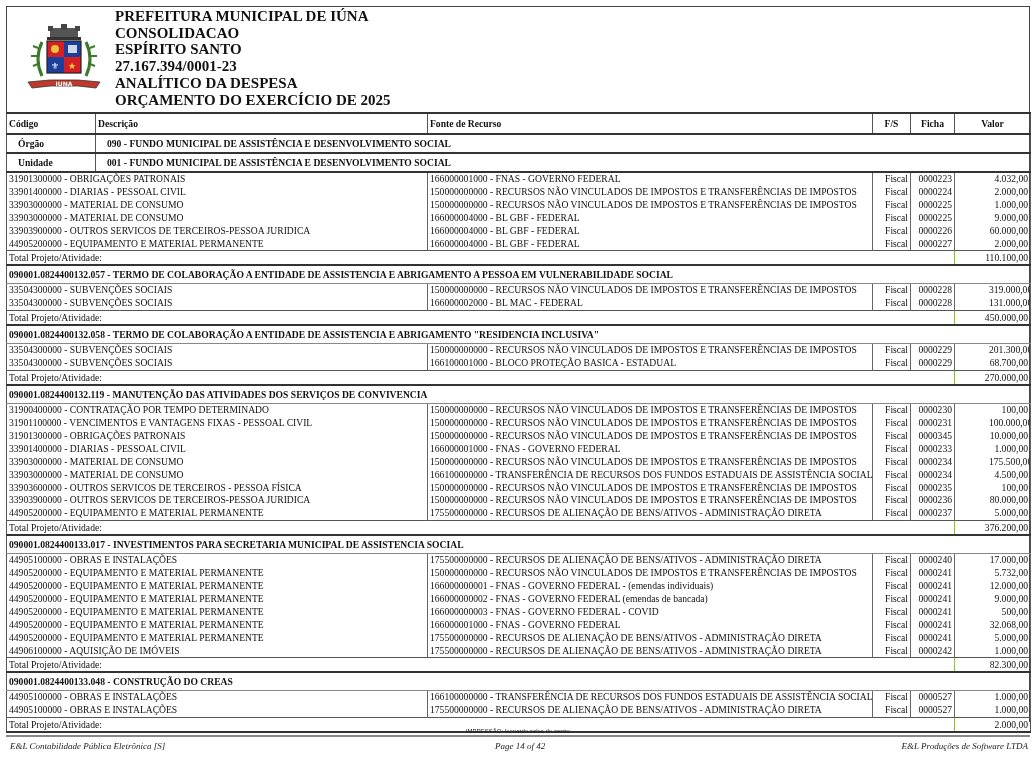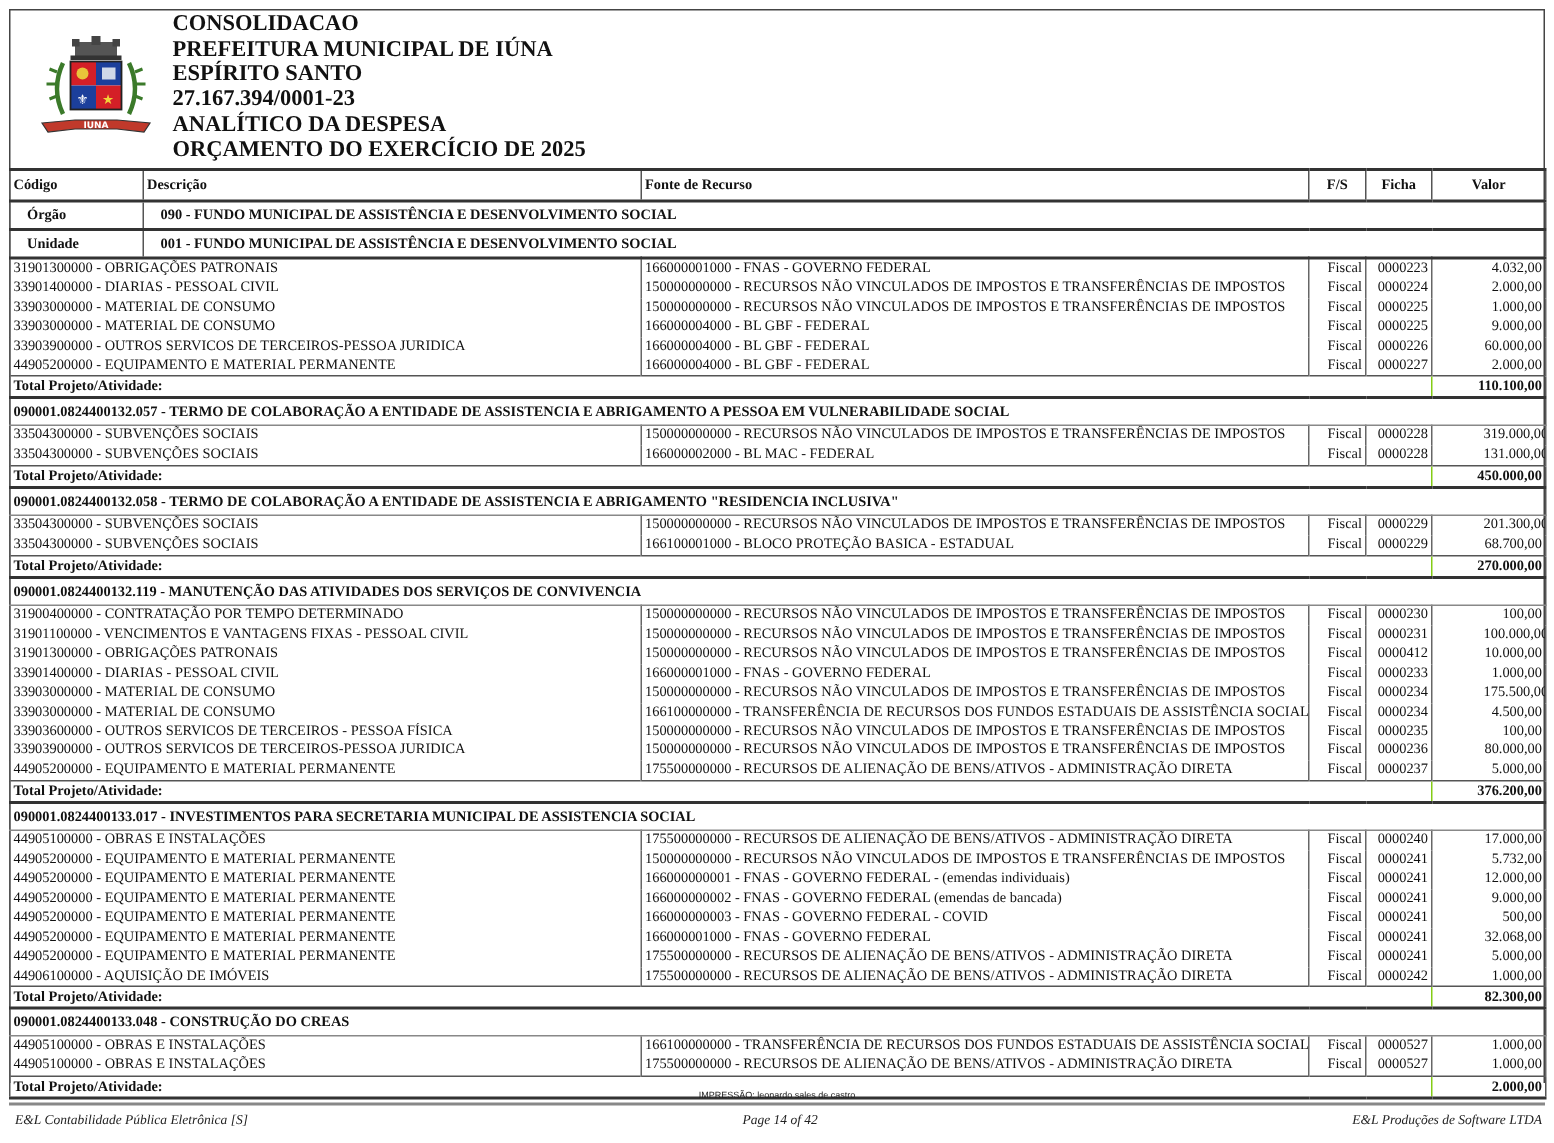--- a/index.html
+++ b/index.html
@@ -21,21 +21,21 @@
   .col-head td.right { text-align: center; }
   .col-head td.center { text-align: center; }
 
   .org-row td { font-weight: bold; height: 17px; line-height: 17px; border: 1px solid #555; border-bottom: 2px solid #333; padding-left: 11px; }
 
   .item td { border-left: 1px solid #666; border-right: 1px solid #666; }
   .item td.fs, .item td.ficha { text-align: right; }
   .item td.valor { text-align: right; padding-left: 34px; }
   .item.first td { border-top: 1px solid #777; }
 
-  .total td { font-weight: bold; height: 13px; line-height: 13px; border-top: 1px solid #555; border-bottom: 2px solid #333; }
+  .total td { font-weight: normal; height: 13px; line-height: 13px; border-top: 1px solid #555; border-bottom: 2px solid #333; }
   .total td.valor { text-align: right; border-left: 1px solid #84cc16; border-right: 1px solid #555; }
   .total td.lbl { border-left: 1px solid #555; }
 
   .proj td { font-weight: bold; height: 17px; line-height: 17px; border-left: 1px solid #555; border-right: 1px solid #555; border-bottom: 1px solid #888; }
 
   .left-cell { border-left: 1px solid #555 !important; }
 
   .footer-line { position: absolute; left: 6px; top: 735px; width: 1024px; height: 2px; background: #888; }
   .impressao { position: absolute; left: 0; top: 728px; width: 1036px; text-align: center; font-family: "Liberation Sans", "DejaVu Sans", sans-serif; font-size: 6px; color: #222; }
   .footer { position: absolute; top: 741px; font-style: italic; font-size: 9px; color: #222; }
@@ -69,22 +69,22 @@
 
     <path d="M22 18 Q14 35 22 52" stroke="#3b7a2a" stroke-width="3" fill="none"></path>
     <path d="M66 18 Q74 35 66 52" stroke="#3b7a2a" stroke-width="3" fill="none"></path>
     <path d="M18 24 l-5 -2 M17 32 l-6 0 M18 40 l-5 2" stroke="#3b7a2a" stroke-width="2"></path>
     <path d="M70 24 l5 -2 M71 32 l6 0 M70 40 l5 2" stroke="#3b7a2a" stroke-width="2"></path>
 
     <path d="M8 58 L30 56 L58 56 L80 58 L76 64 L58 62 L30 62 L12 64 Z" fill="#c0392b" stroke="#333" stroke-width="0.8"></path>
     <text x="44" y="61.5" font-size="6" font-weight="bold" text-anchor="middle" fill="#fff" font-family="DejaVu Sans, sans-serif">IUNA</text>
   </svg>
   <div class="titles">
+    <div>PREFEITURA MUNICIPAL DE IÚNA</div>
     <div>CONSOLIDACAO</div>
-    <div>PREFEITURA MUNICIPAL DE IÚNA</div>
     <div>ESPÍRITO SANTO</div>
     <div>27.167.394/0001-23</div>
     <div>ANALÍTICO DA DESPESA</div>
     <div>ORÇAMENTO DO EXERCÍCIO DE 2025</div>
   </div>
 </div>
 
 <div class="report">
   <table>
     <colgroup>
@@ -214,21 +214,21 @@
           <td class="left-cell" colspan="2">31901100000 - VENCIMENTOS E VANTAGENS FIXAS - PESSOAL CIVIL</td>
           <td class="fonte">150000000000 - RECURSOS NÃO VINCULADOS DE IMPOSTOS E TRANSFERÊNCIAS DE IMPOSTOS</td>
           <td class="fs">Fiscal</td>
           <td class="ficha">0000231</td>
           <td class="valor">100.000,00</td>
         </tr>
         <tr class="item">
           <td class="left-cell" colspan="2">31901300000 - OBRIGAÇÕES PATRONAIS</td>
           <td class="fonte">150000000000 - RECURSOS NÃO VINCULADOS DE IMPOSTOS E TRANSFERÊNCIAS DE IMPOSTOS</td>
           <td class="fs">Fiscal</td>
-          <td class="ficha">0000412</td>
+          <td class="ficha">0000345</td>
           <td class="valor">10.000,00</td>
         </tr>
         <tr class="item">
           <td class="left-cell" colspan="2">33901400000 - DIARIAS - PESSOAL CIVIL</td>
           <td class="fonte">166000001000 - FNAS - GOVERNO FEDERAL</td>
           <td class="fs">Fiscal</td>
           <td class="ficha">0000233</td>
           <td class="valor">1.000,00</td>
         </tr>
         <tr class="item">

